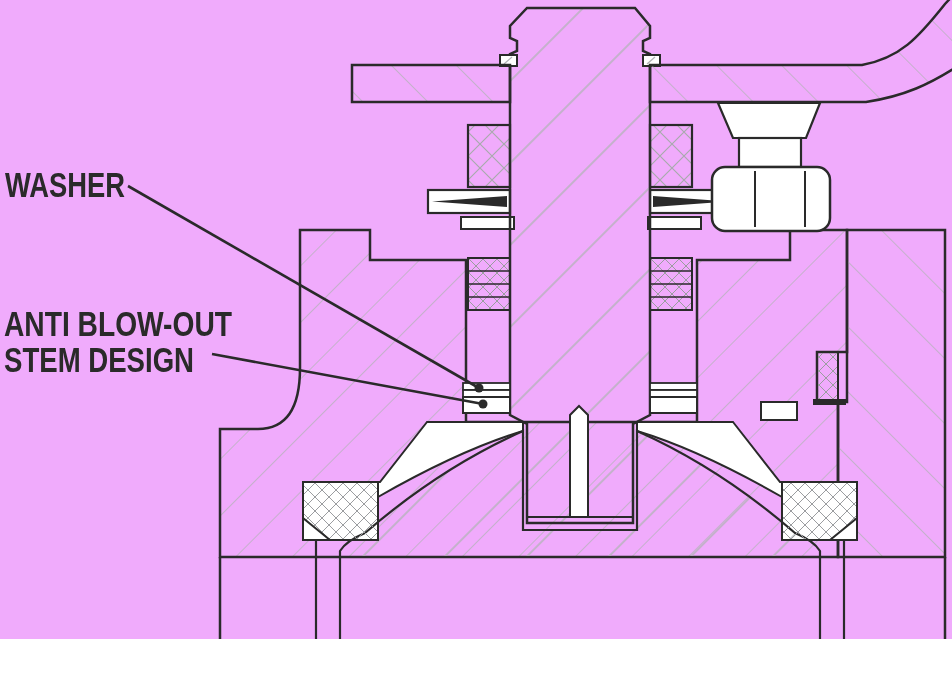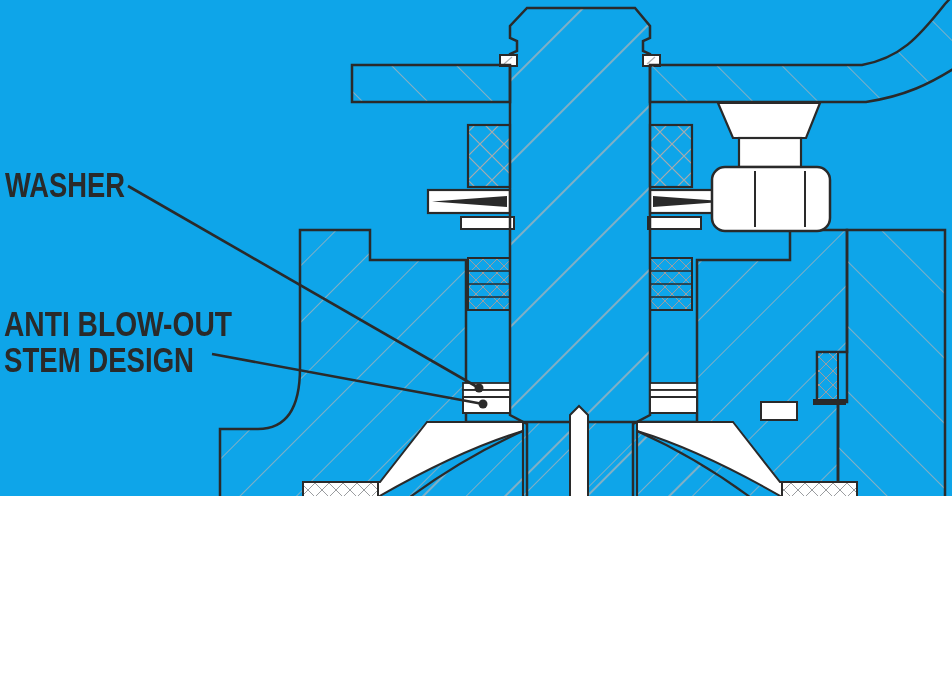--- a/index.html
+++ b/index.html
@@ -1,16 +1,16 @@
 <!DOCTYPE html>
 <html><head>
 <meta charset="utf-8">
 <style>
   html,body{margin:0;padding:0;background:#ffffff;}
-  #canvas{position:relative;width:952px;height:496px;background:#0ea5e9;overflow:hidden;
+  #canvas{position:relative;width:952px;height:639px;background:#f0abfc;overflow:hidden;
           font-family:"Liberation Sans", sans-serif;}
   svg{display:block;}
   text{font-family:"Liberation Sans", sans-serif;font-weight:bold;fill:#2a2a2a;}
 </style>
 </head>
 <body>
 
 <div id="canvas">
 <svg width="952" height="689" viewBox="0 0 952 689">
   <defs>

